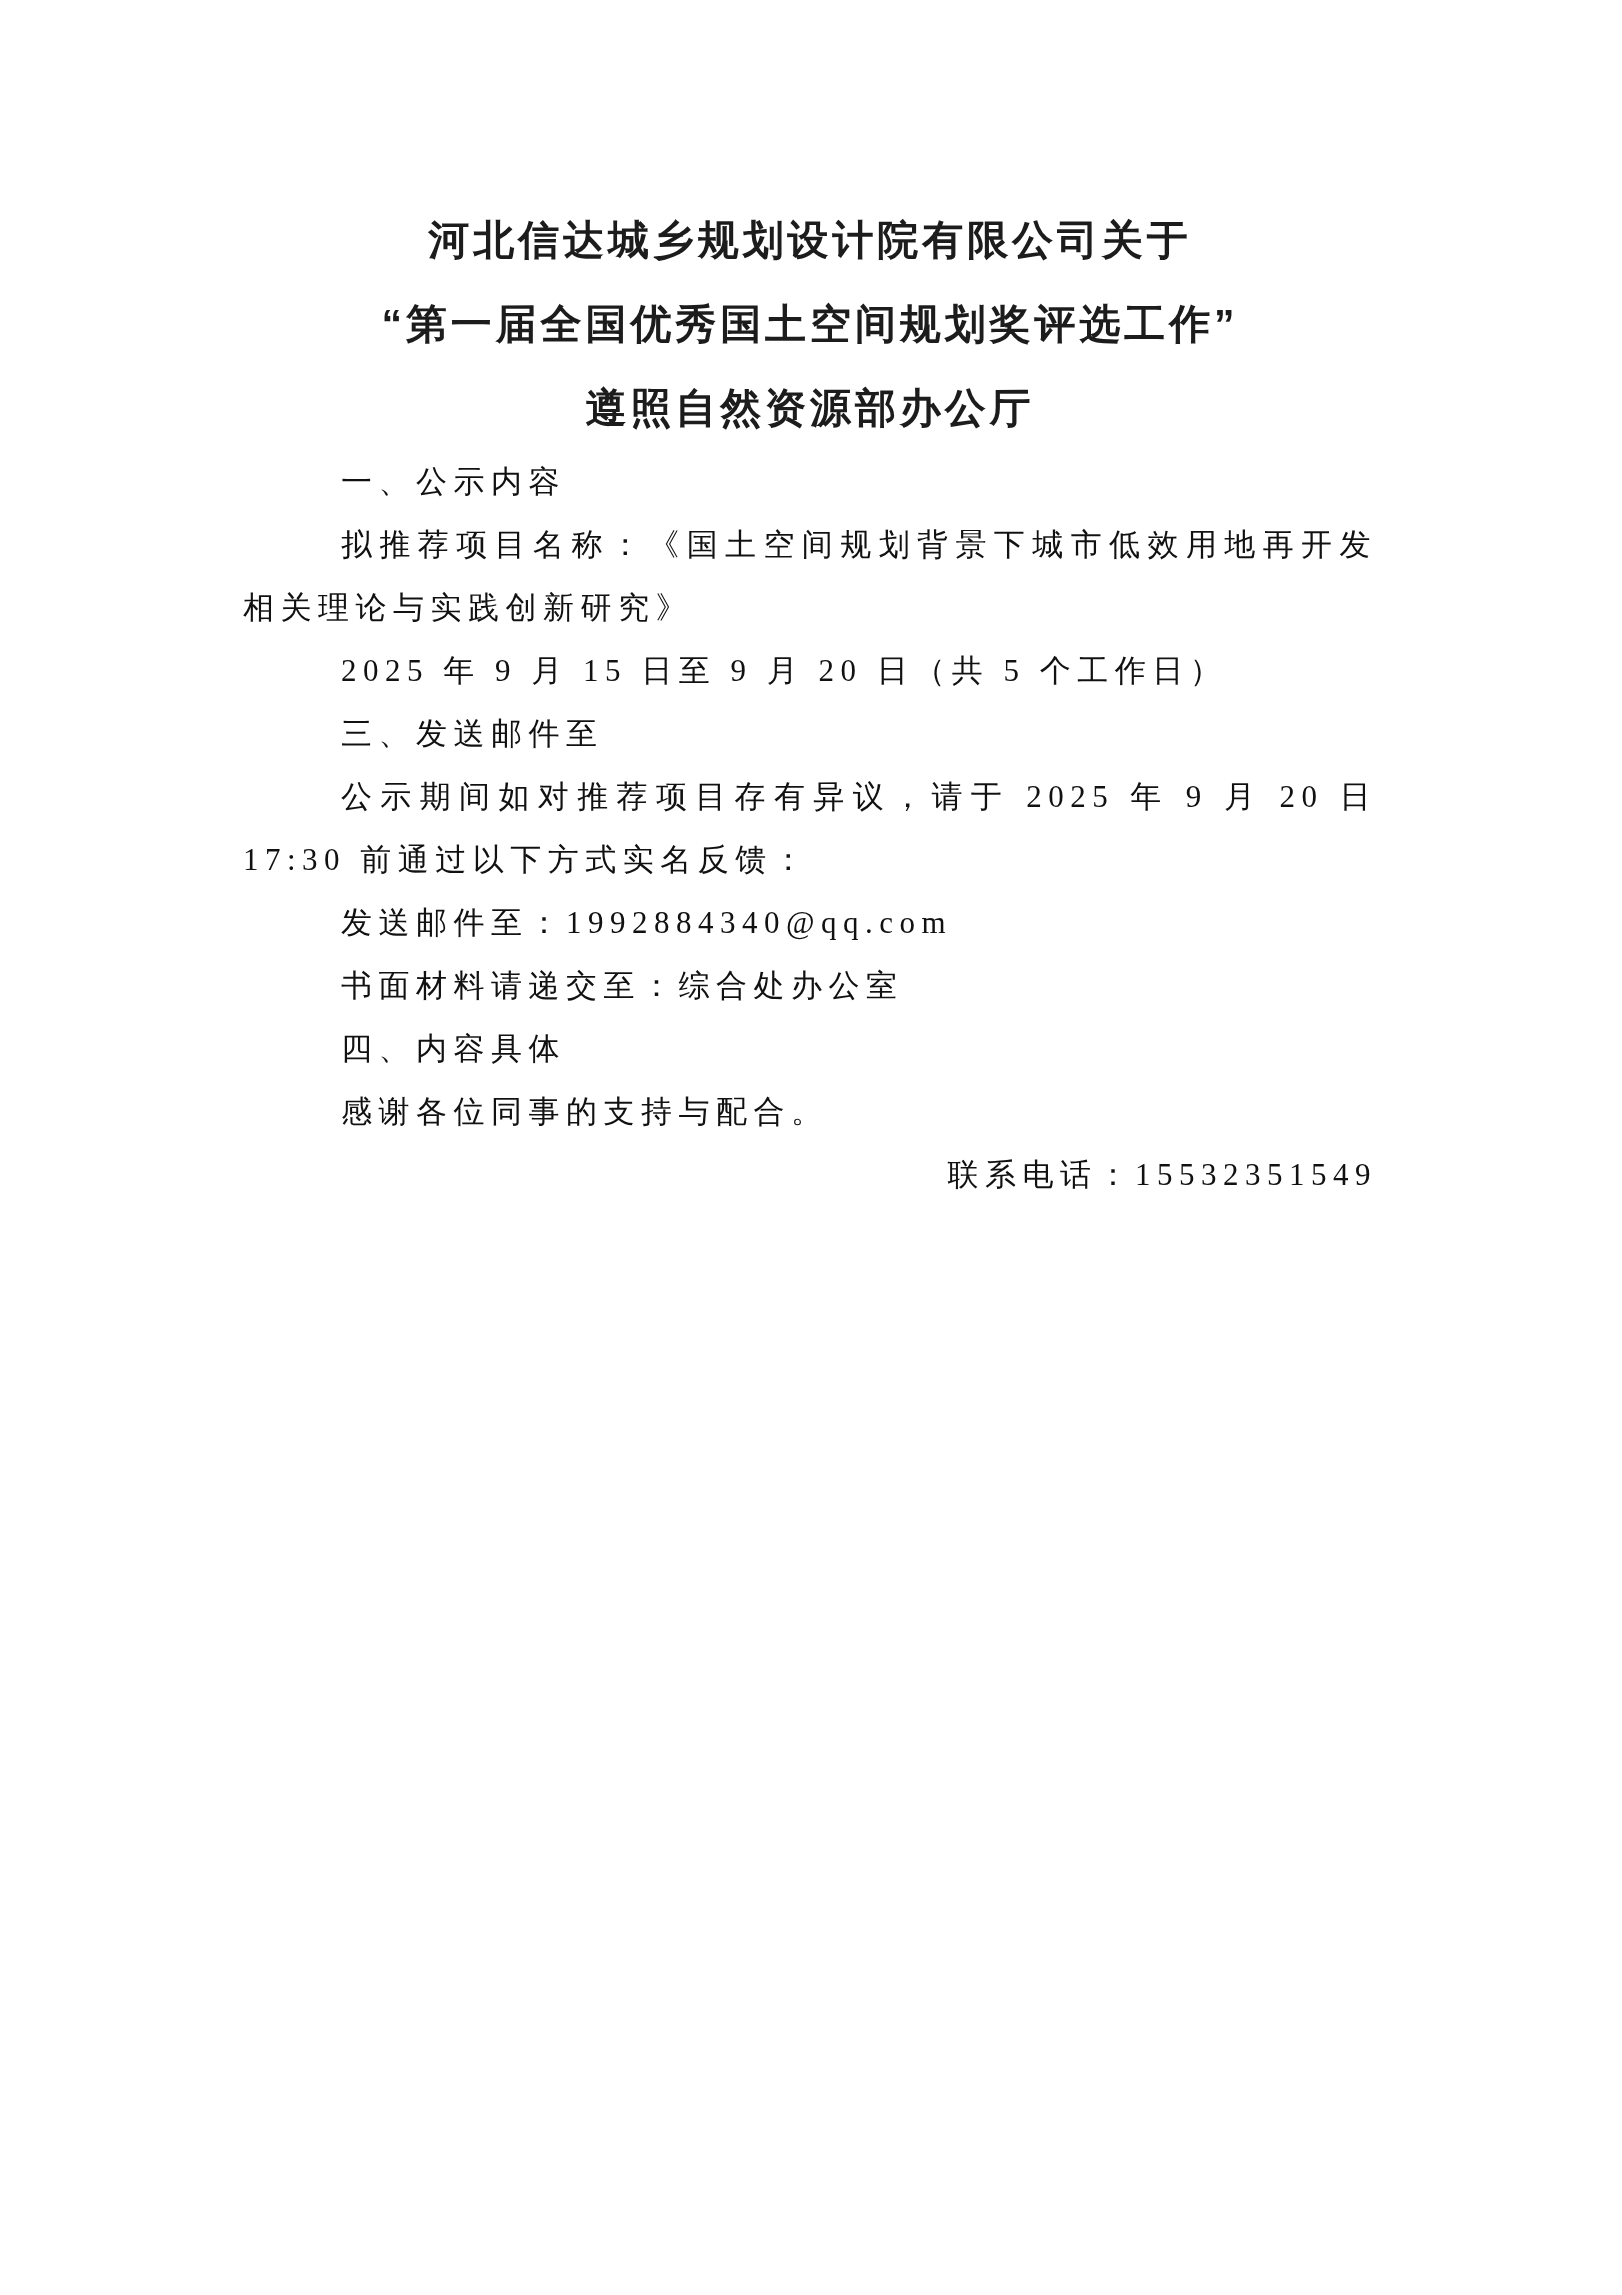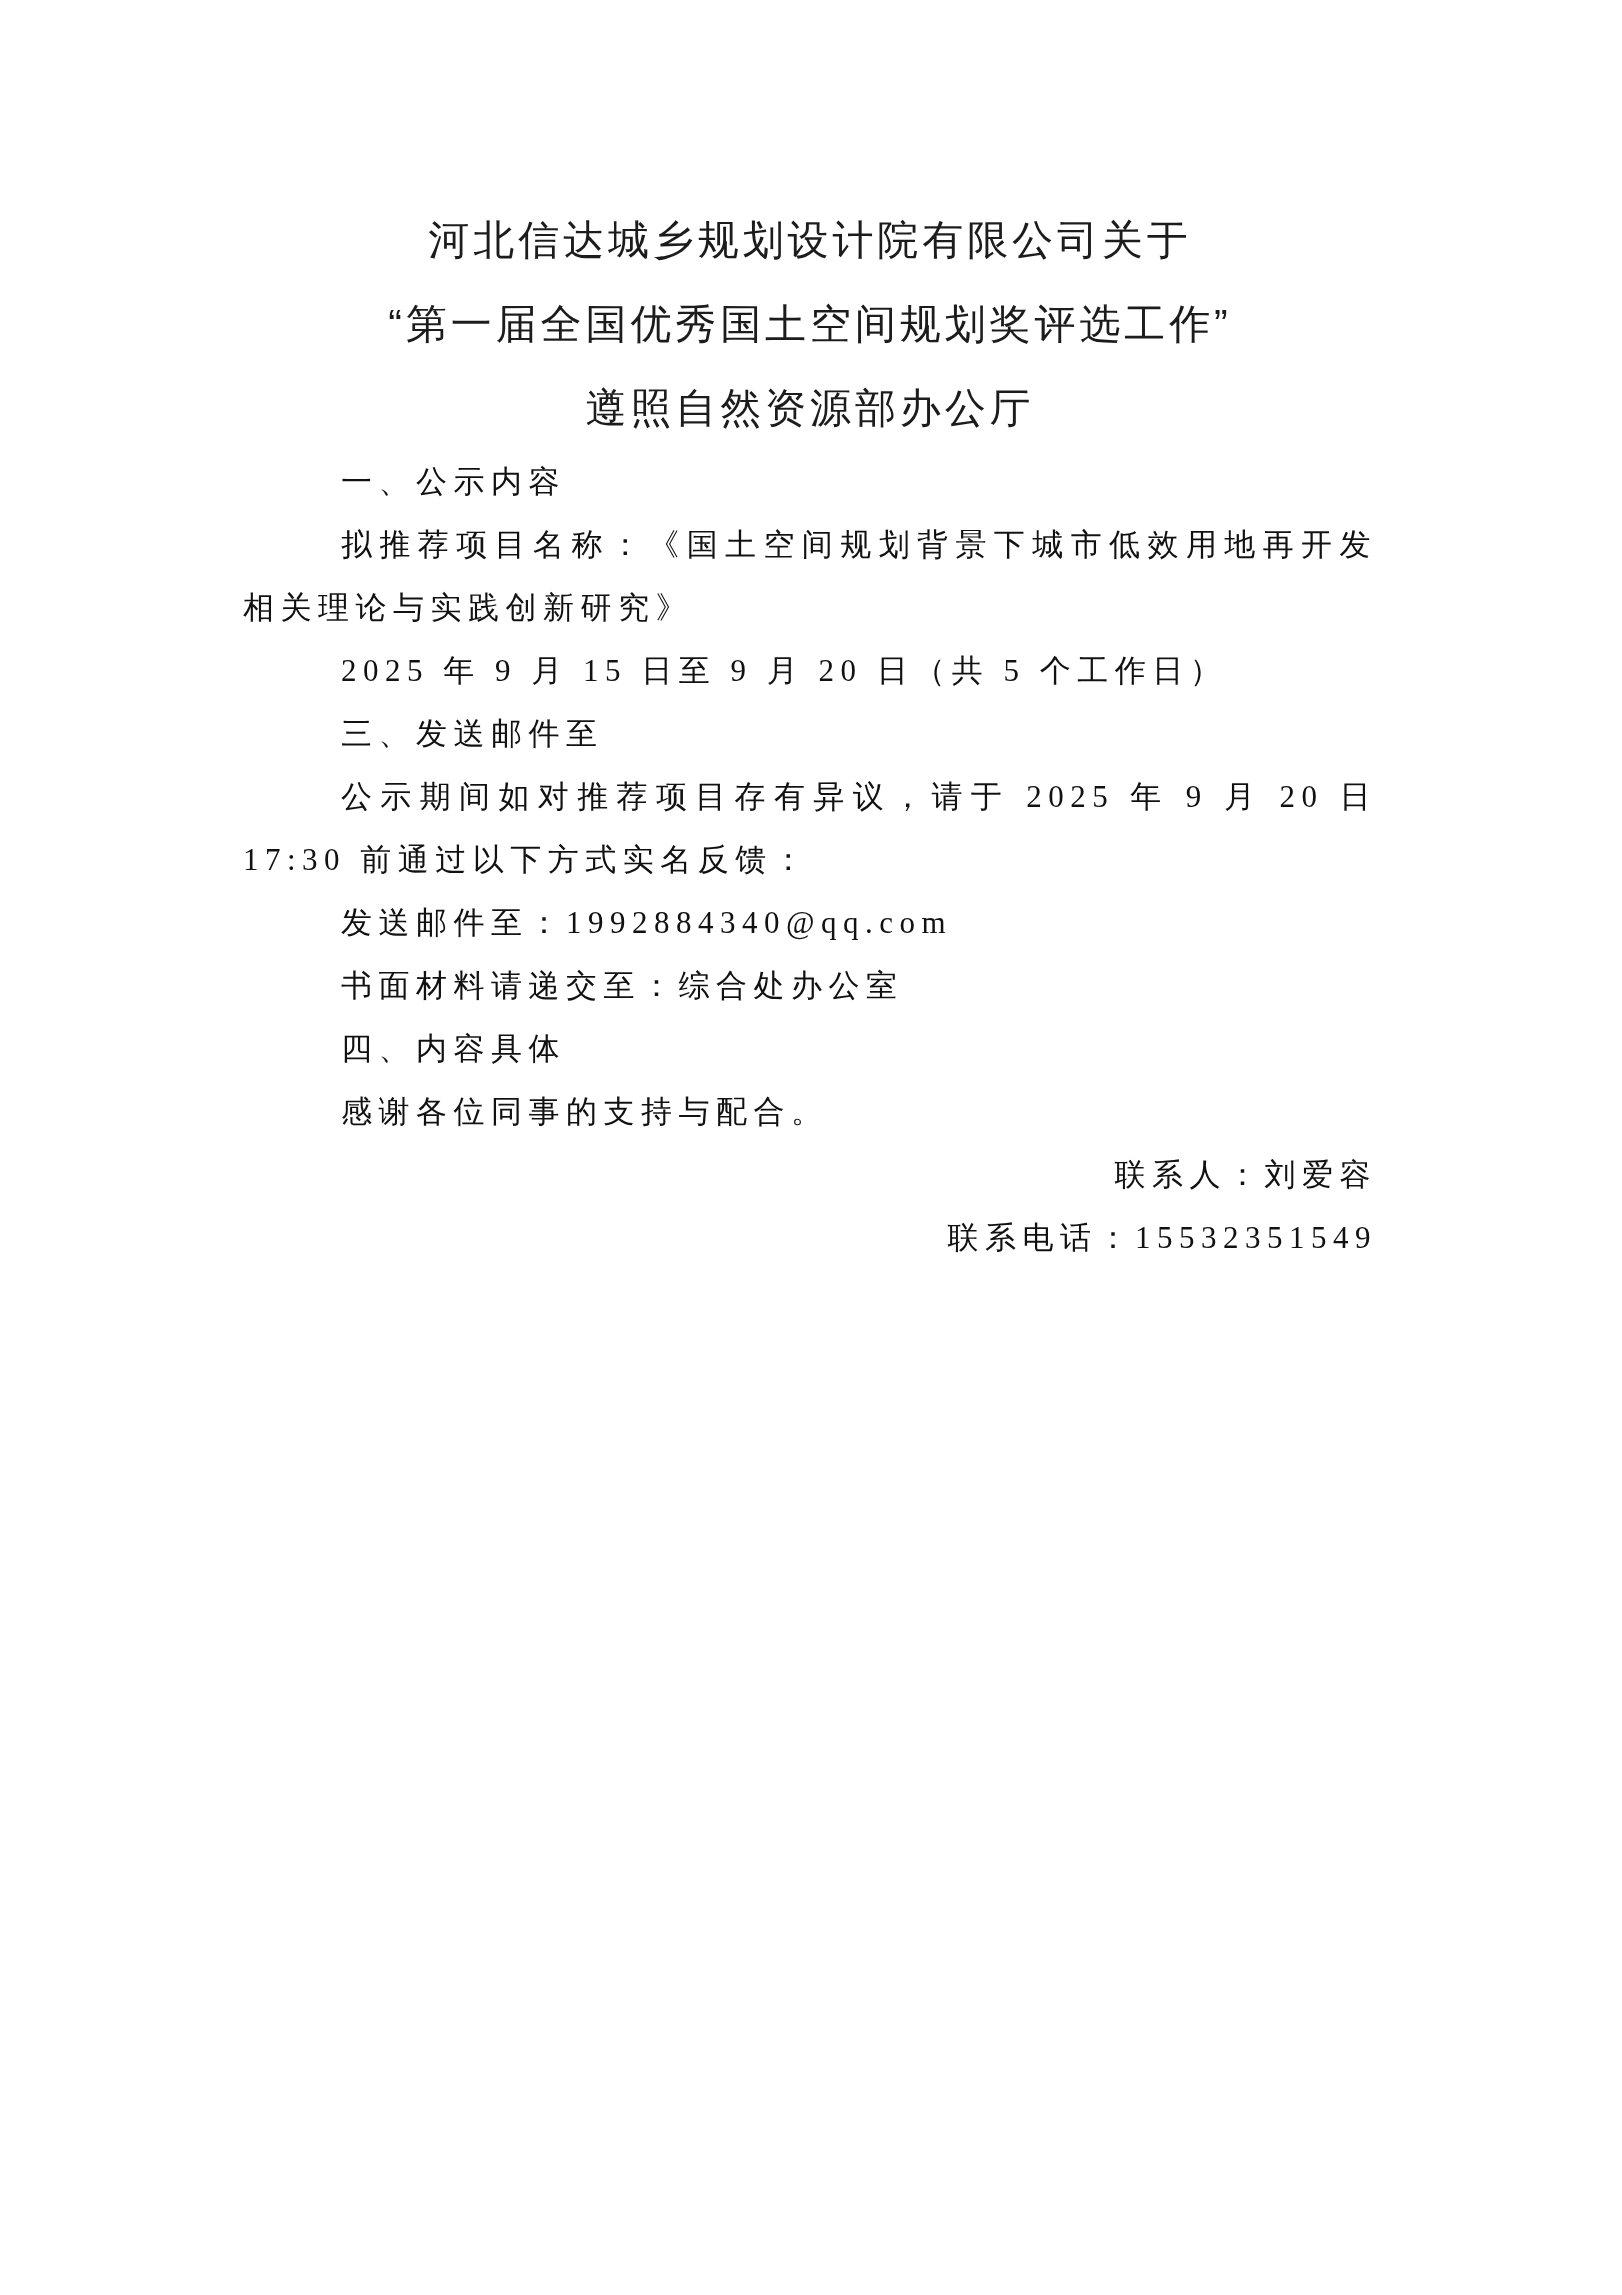--- a/index.html
+++ b/index.html
@@ -13,21 +13,21 @@
       height: 2295px;
       background: #ffffff;
       box-sizing: border-box;
       padding: 198px 245px 0 243px;
       color: #000000;
       overflow: hidden;
     }
     .title-block {
       text-align: center;
       font-family: "Liberation Sans", "DejaVu Sans", sans-serif;
-      font-weight: 400;
+      font-weight: 700;
       font-size: 41px;
       line-height: 84px;
       letter-spacing: 3.9px;
       color: #1c1c1c;
     }
     .title-line {
       white-space: nowrap;
     }
     .body-block {
       margin-top: 0;
@@ -63,17 +63,16 @@
   <main class="body-block">
     <p class="para indent">一、公示内容</p>
     <p class="para indent">拟推荐项目名称：《国土空间规划背景下城市低效用地再开发相关理论与实践创新研究》</p>
     <p class="para indent">2025 年 9 月 15 日至 9 月 20 日（共 5 个工作日）</p>
     <p class="para indent">三、发送邮件至</p>
     <p class="para indent">公示期间如对推荐项目存有异议，请于 2025 年 9 月 20 日 17:30 前通过以下方式实名反馈：</p>
     <p class="para indent">发送邮件至：1992884340@qq.com</p>
     <p class="para indent">书面材料请递交至：综合处办公室</p>
     <p class="para indent">四、内容具体</p>
     <p class="para indent">感谢各位同事的支持与配合。</p>
-    <p class="para right">联系人：刘爱容</p>
     <p class="para right">联系电话：15532351549</p>
   </main>
 </div>
 
 
 </body></html>

